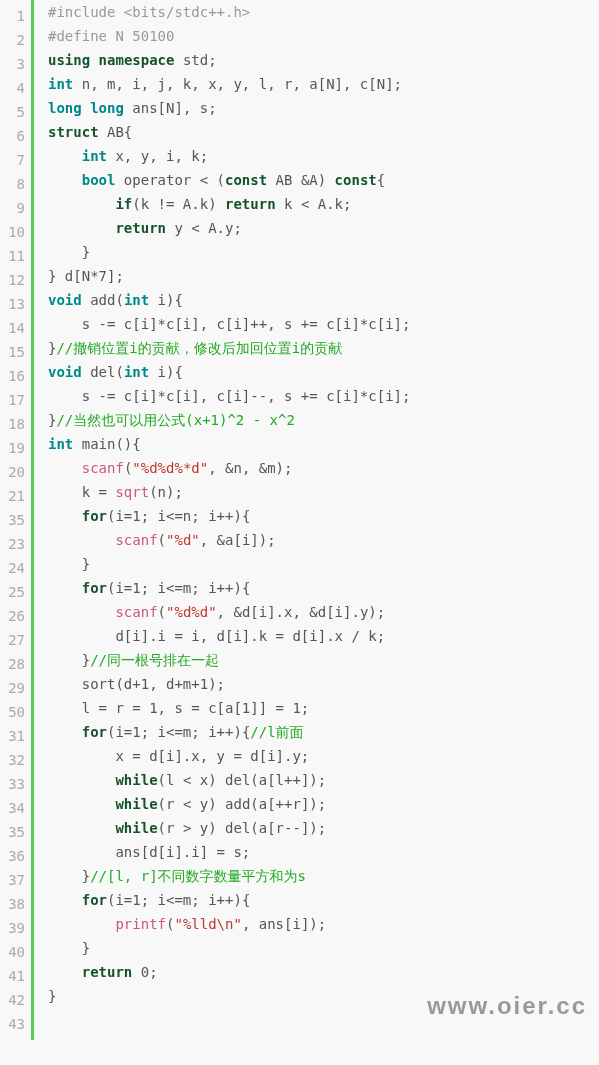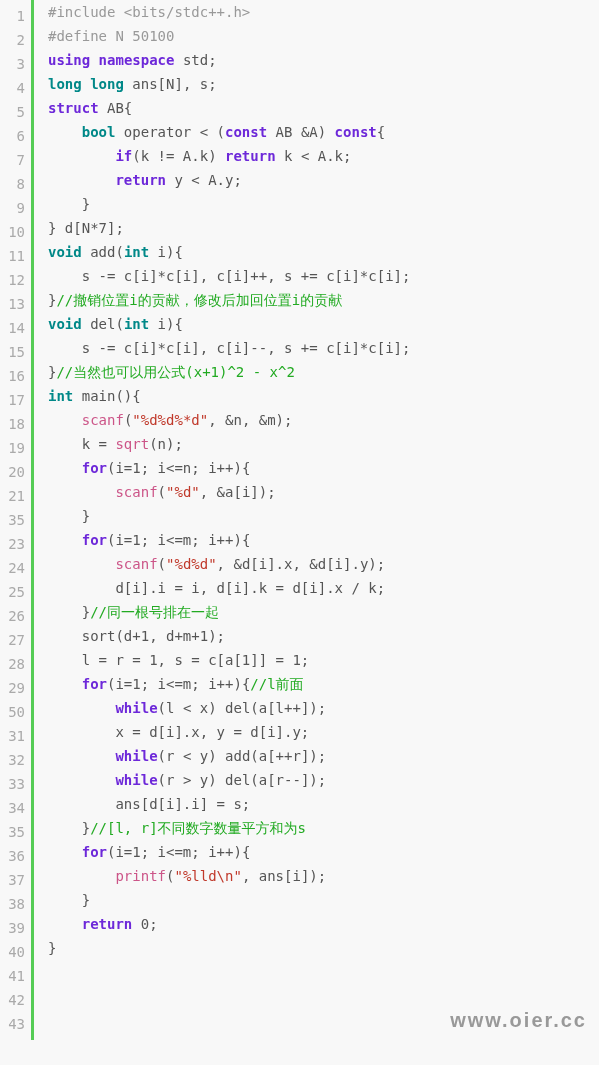--- a/index.html
+++ b/index.html
@@ -30,33 +30,33 @@
     flex: 1;
     overflow: hidden;
   }
   .line {
     height: 24px;
     line-height: 24px;
     white-space: pre;
     color: #333;
   }
   .pp  { color: #999; }     
-  .kw  { color: #6d28d9; font-weight: bold; }   
+  .kw  { color: #14532d; font-weight: bold; }   
   .ty  { color: #088; font-weight: bold; }   
   .fn  { color: #555; }     
   .str { color: #c0392b; }
   .cm  { color: #2a2; }     
   .bi  { color: #c58; }
   .watermark {
     position: absolute;
-    bottom: 8px;
+    bottom: 20px;
     right: 12px;
     color: #999;
     font-family: Arial, sans-serif;
-    font-size: 20px;
+    font-size: 24px;
     font-weight: bold;
     letter-spacing: 2px;
   }
 </style>
 </head>
 <body>
 
 <div class="code-container">
   <div class="gutter" id="gutter">
       <div>1</div>
@@ -100,22 +100,24 @@
       <div>39</div>
       <div>40</div>
       <div>41</div>
       <div>42</div>
       <div>43</div>
     </div>
   <div class="code" id="code">
       <div class="line"><span class="pp">#include &lt;bits/stdc++.h&gt;</span></div>
       <div class="line"><span class="pp">#define N 50100</span></div>
       <div class="line"><span class="kw">using</span><span class="fn"> </span><span class="kw">namespace</span><span class="fn"> std;</span></div>
+      <div class="line"><span class="ty">int</span><span class="fn"> n, m, i, j, k, x, y, l, r, a[N], c[N];</span></div>
       <div class="line"><span class="ty">long</span><span class="fn"> </span><span class="ty">long</span><span class="fn"> ans[N], s;</span></div>
       <div class="line"><span class="kw">struct</span><span class="fn"> AB{</span></div>
+      <div class="line"><span class="fn">    </span><span class="ty">int</span><span class="fn"> x, y, i, k;</span></div>
       <div class="line"><span class="fn">    </span><span class="ty">bool</span><span class="fn"> operator &lt; (</span><span class="kw">const</span><span class="fn"> AB &amp;A) </span><span class="kw">const</span><span class="fn">{</span></div>
       <div class="line"><span class="fn">        </span><span class="kw">if</span><span class="fn">(k != A.k) </span><span class="kw">return</span><span class="fn"> k &lt; A.k;</span></div>
       <div class="line"><span class="fn">        </span><span class="kw">return</span><span class="fn"> y &lt; A.y;</span></div>
       <div class="line"><span class="fn">    }</span></div>
       <div class="line"><span class="fn">} d[N*7];</span></div>
       <div class="line"><span class="ty">void</span><span class="fn"> add(</span><span class="ty">int</span><span class="fn"> i){</span></div>
       <div class="line"><span class="fn">    s -= c[i]*c[i], c[i]++, s += c[i]*c[i];</span></div>
       <div class="line"><span class="fn">}</span><span class="cm">//撤销位置i的贡献，修改后加回位置i的贡献</span></div>
       <div class="line"><span class="ty">void</span><span class="fn"> del(</span><span class="ty">int</span><span class="fn"> i){</span></div>
       <div class="line"><span class="fn">    s -= c[i]*c[i], c[i]--, s += c[i]*c[i];</span></div>
@@ -126,22 +128,22 @@
       <div class="line"><span class="fn">    </span><span class="kw">for</span><span class="fn">(i=1; i&lt;=n; i++){</span></div>
       <div class="line"><span class="fn">        </span><span class="bi">scanf</span><span class="fn">(</span><span class="str">"%d"</span><span class="fn">, &amp;a[i]);</span></div>
       <div class="line"><span class="fn">    }</span></div>
       <div class="line"><span class="fn">    </span><span class="kw">for</span><span class="fn">(i=1; i&lt;=m; i++){</span></div>
       <div class="line"><span class="fn">        </span><span class="bi">scanf</span><span class="fn">(</span><span class="str">"%d%d"</span><span class="fn">, &amp;d[i].x, &amp;d[i].y);</span></div>
       <div class="line"><span class="fn">        d[i].i = i, d[i].k = d[i].x / k;</span></div>
       <div class="line"><span class="fn">    }</span><span class="cm">//同一根号排在一起</span></div>
       <div class="line"><span class="fn">    sort(d+1, d+m+1);</span></div>
       <div class="line"><span class="fn">    l = r = 1, s = c[a[1]] = 1;</span></div>
       <div class="line"><span class="fn">    </span><span class="kw">for</span><span class="fn">(i=1; i&lt;=m; i++){</span><span class="cm">//l前面</span></div>
+      <div class="line"><span class="fn">        x = d[i].x, y = d[i].y;</span></div>
       <div class="line"><span class="fn">        </span><span class="kw">while</span><span class="fn">(l &lt; x) del(a[l++]);</span></div>
-      <div class="line"><span class="fn">        x = d[i].x, y = d[i].y;</span></div>
       <div class="line"><span class="fn">        </span><span class="kw">while</span><span class="fn">(r &lt; y) add(a[++r]);</span></div>
       <div class="line"><span class="fn">        </span><span class="kw">while</span><span class="fn">(r &gt; y) del(a[r--]);</span></div>
       <div class="line"><span class="fn">        ans[d[i].i] = s;</span></div>
       <div class="line"><span class="fn">    }</span><span class="cm">//[l, r]不同数字数量平方和为s</span></div>
       <div class="line"><span class="fn">    </span><span class="kw">for</span><span class="fn">(i=1; i&lt;=m; i++){</span></div>
       <div class="line"><span class="fn">        </span><span class="bi">printf</span><span class="fn">(</span><span class="str">"%lld\n"</span><span class="fn">, ans[i]);</span></div>
       <div class="line"><span class="fn">    }</span></div>
       <div class="line"><span class="fn">    </span><span class="kw">return</span><span class="fn"> 0;</span></div>
       <div class="line"><span class="fn">}</span></div>
     </div>

